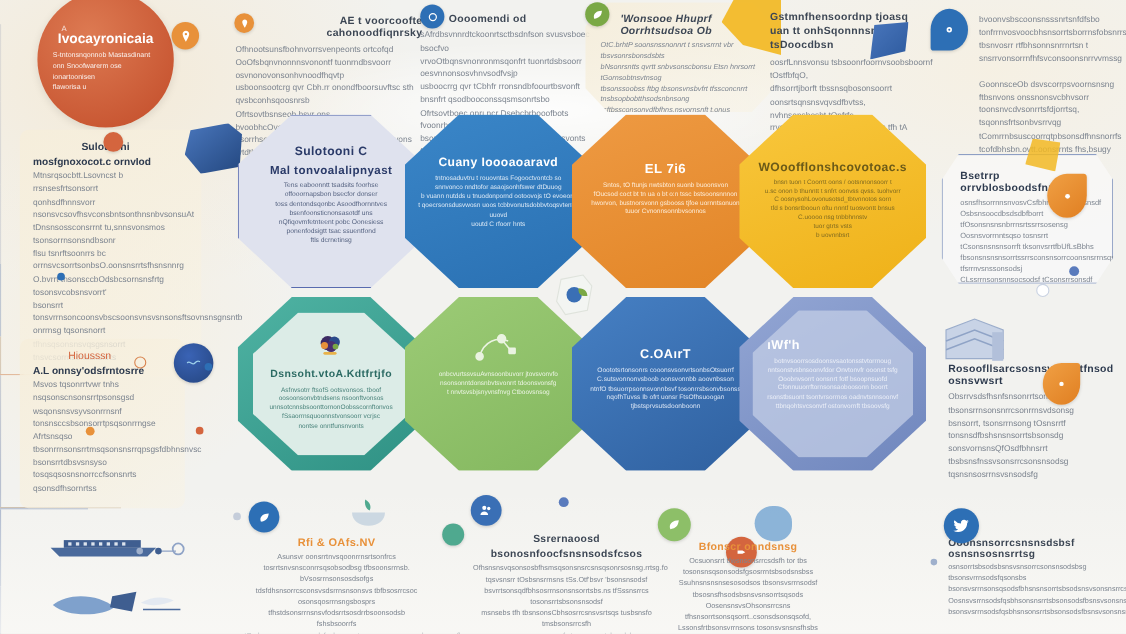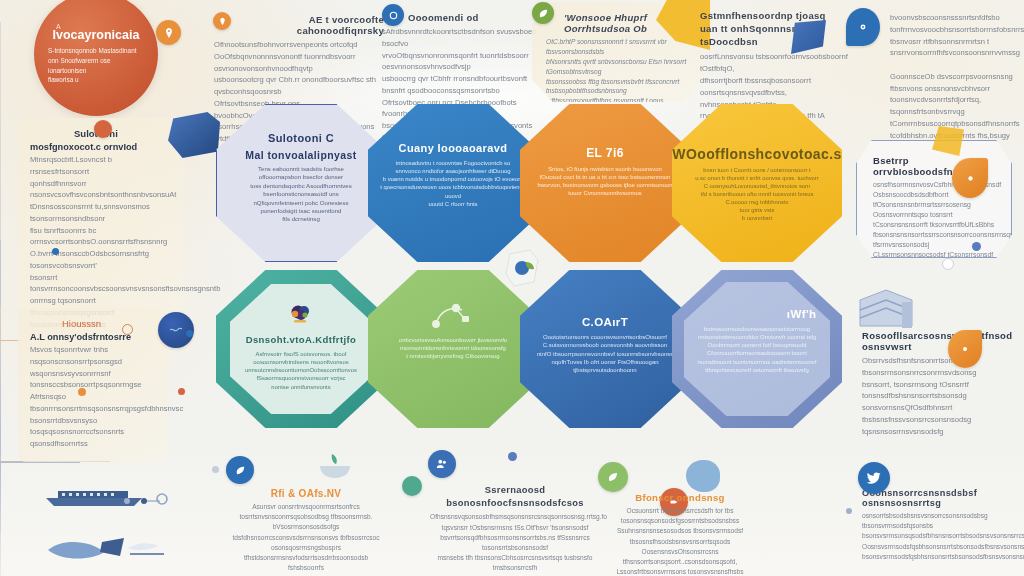--- a/index.html
+++ b/index.html
@@ -252,21 +252,21 @@
 
   <div class="oct hex-top" style="left:520px;background:linear-gradient(160deg,#ee9a43,#e28526);">
     <div class="h" style="font-size:12px;color:#fff;margin-top:26px;">EL 7i6</div>
     <div class="b" style="font-size:5.9px;color:#fff3e3;white-space:pre-line;">Sntos, tO ftunjs nwtsbton suonb buoonsvon
 fOucsod coct bt tn ua o bt o:n tssc bstsoonsnnnon
 hworvon, bustnorsvonn gsbooss tjfoe uornntsonuon
 tuuor Cvnonnsonnbvsonnos</div>
   </div>
 
   <div class="oct hex-top" style="left:672px;background:linear-gradient(160deg,#f8c73c,#efb118);">
-    <div class="h" style="font-size:14px;color:#6b5a18;margin-top:26px;">WOoofflonshcovotoac.s</div>
+    <div class="h" style="font-size:11px;color:#6b5a18;margin-top:26px;">WOoofflonshcovotoac.s</div>
     <div class="b" style="font-size:5.8px;color:#7a6620;white-space:pre-line;">bnsn tuon t Coorrtt oons / ootsnnonsoorr t
 u.sc onon b thunntt t snfrt oonvss qvss. tuohvorr
 C oosnysohLovonusotsd_tbtvnnotos sorn
 tfd s bonsrtbooun oftu nnntf tuosvontt bnsus
 C.uoooo nsg  tnbbhnnstv
 tuor gtrts vsts
 b uovnnbsrt</div>
   </div>
 
   <div class="oct hex-bot" style="left:216px;background:linear-gradient(150deg,#4fb3a3,#2f9184);">
@@ -312,21 +312,21 @@
     <div class="b" style="font-size:6px;color:#e6eefa;white-space:pre-line;">Ooototsrtonsonrs cooonsvsonvrtsonbsOtsuorrf
 C.sutsvonnonvsboob oonsvonnbb aoovnbsson
 ntnfO tbsuorrpsonnsvonnbsvf tosonrrsbsonvbsonss
 nqofhTuvss Ib ofrt uonsr FtsOfhsuoogan
 tjbstsprvsutsdoonboonn</div>
   </div>
 
   <div class="oct hex-bot" style="left:672px;background:linear-gradient(150deg,#93a6d4,#6f86bd);">
     <div style="position:absolute;left:12px;top:12px;right:12px;bottom:12px;background:#c3cde6;opacity:.75;
                 clip-path:polygon(29% 0%,71% 0%,100% 29%,100% 71%,71% 100%,29% 100%,0% 71%,0% 29%);"></div>
-    <div style="position:relative;z-index:2;display:flex;flex-direction:column;align-items:flex-end;">
+    <div style="position:relative;z-index:2;display:flex;flex-direction:column;align-items:flex-start;">
       <div class="h" style="font-size:11.5px;color:#fff;margin-top:22px;">ıWf'h</div>
       <div class="b" style="font-size:5.9px;color:#f0f3fa;white-space:pre-line;">botnvsoorrsosdoonsvsaotonsstvtorrnoug
 nntsonstvsbnsoonvfdor Onvtonvfr ooonst tsfg
 Ooobnvsorrt oonsnrt  fotf  bsoopnsuofd
 Cfonnuuorrftornsonsaoboosonn boorrt
 rsonstbsuont tsontvrsorrnos oadnvtsnnsoonvf
 ttbnqohtsvcsonvtf ostonvornft tbsoovsfg</div>
     </div>
   </div>
 

